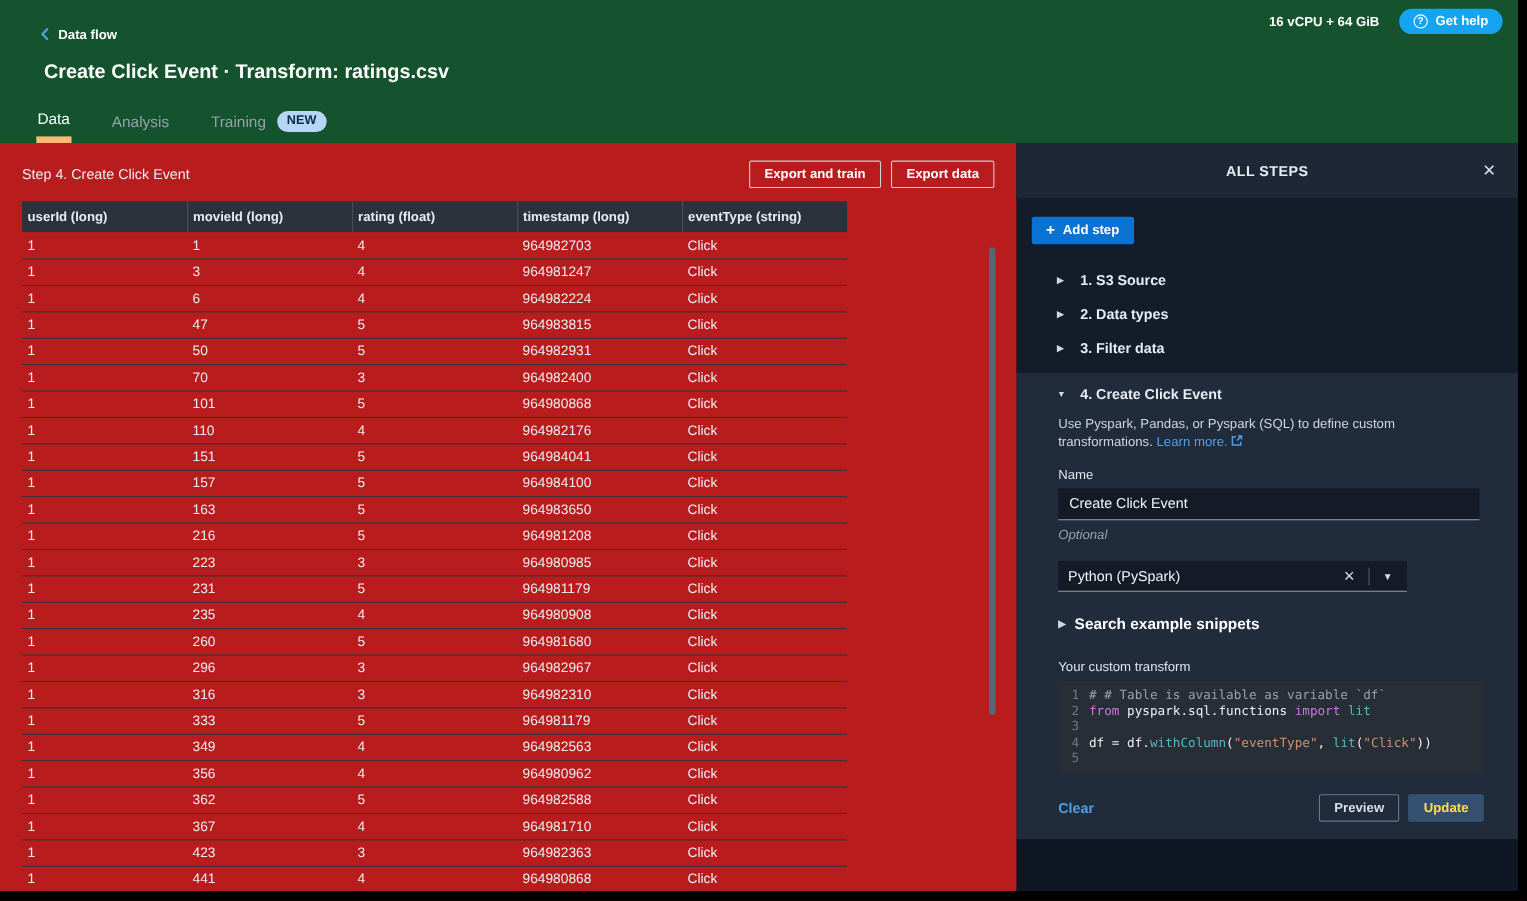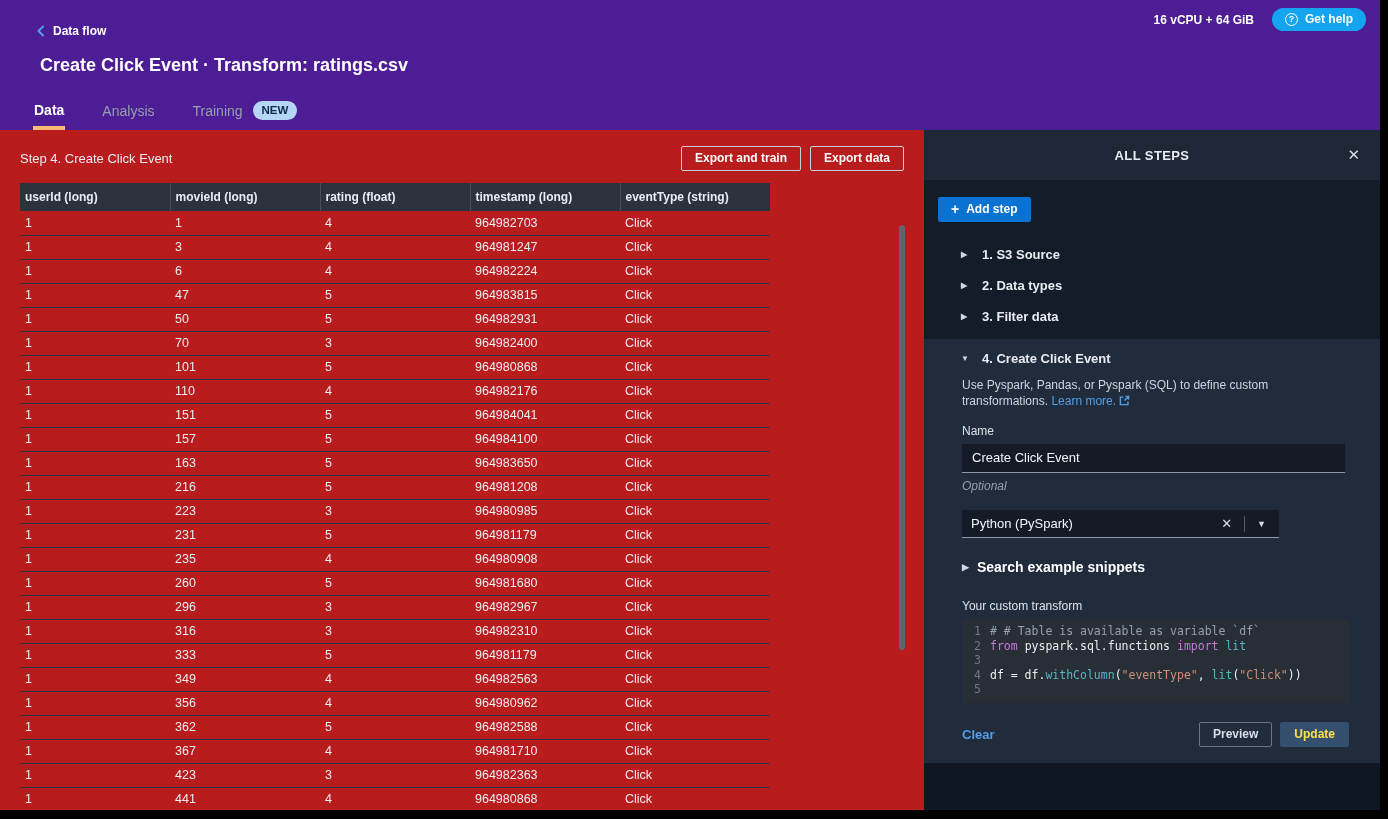--- a/index.html
+++ b/index.html
@@ -6,34 +6,34 @@
   html,body { width:1388px; height:819px; }
   body {
     background:#000;
     font-family:"Liberation Sans", sans-serif;
     color:#e7ecf2;
     overflow:hidden;
   }
   .app { width:1380px; height:810px; position:relative; background:#000; }
 
   
-  .top { height:130px; background:#4c1d95; position:relative; }
+  .top { height:130px; background:#14532d; position:relative; }
   .topbar-right { position:absolute; top:8px; right:14px; display:flex; align-items:center; gap:18px; }
   .instance-info { font-size:12px; font-weight:700; color:#fff; }
   .btn-help { display:inline-flex; align-items:center; gap:7px; background:#14a4f0; color:#fff;
               border:none; border-radius:13px; padding:4px 13px 5px; font-size:12px; font-weight:700;
               font-family:inherit; cursor:pointer; }
   .qmark { display:inline-flex; align-items:center; justify-content:center; width:13px; height:13px;
            border:1.4px solid #fff; border-radius:50%; font-size:9px; font-weight:700; }
   .breadcrumb { position:absolute; top:24px; left:36px; display:flex; align-items:center; gap:7px;
                 font-size:12px; font-weight:700; color:#fff; cursor:pointer;text-align:right; }
   .page-title { position:absolute; top:55px; left:40px; font-size:18px; font-weight:700; color:#fff; }
   .tabs { position:absolute; left:33px; bottom:0; display:flex; gap:36px; }
   .tab { padding:10px 1px; font-size:14px; color:#95a0ad; cursor:pointer; display:flex; align-items:center; gap:10px; }
-  .tab.active { color:#fff; font-weight:700; border-bottom:4px solid #fdba74; padding-bottom:8px; }
+  .tab.active { color:#fff; font-weight:400; border-bottom:6px solid #fdba74; padding-bottom:8px; }
   .badge-new { background:#b5d6f7; color:#0d2b45; font-size:11.5px; font-weight:700;
                padding:3px 9px 4px; border-radius:11px; }
 
   
   .main { display:flex; height:680px; }
 
   
   .left { width:925px; background:#b91c1c; position:relative; padding:16px 20px 0; overflow:hidden; }
   .left-header { display:flex; justify-content:space-between; align-items:center; height:24px; }
   .step-label { font-size:13px; color:#e7ecf2; }

